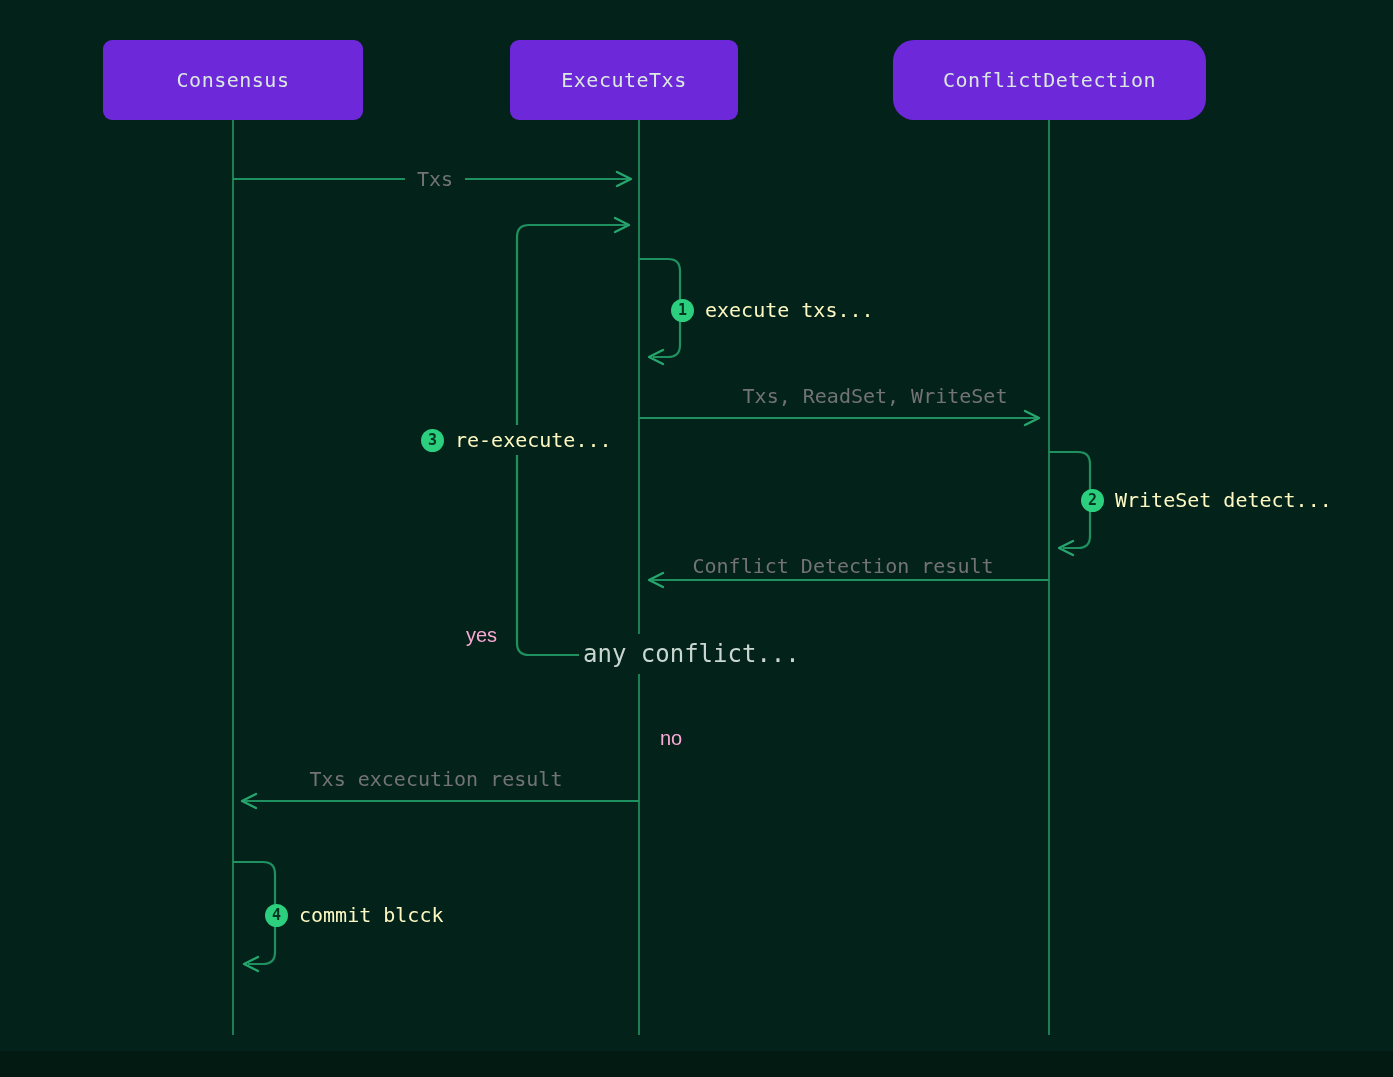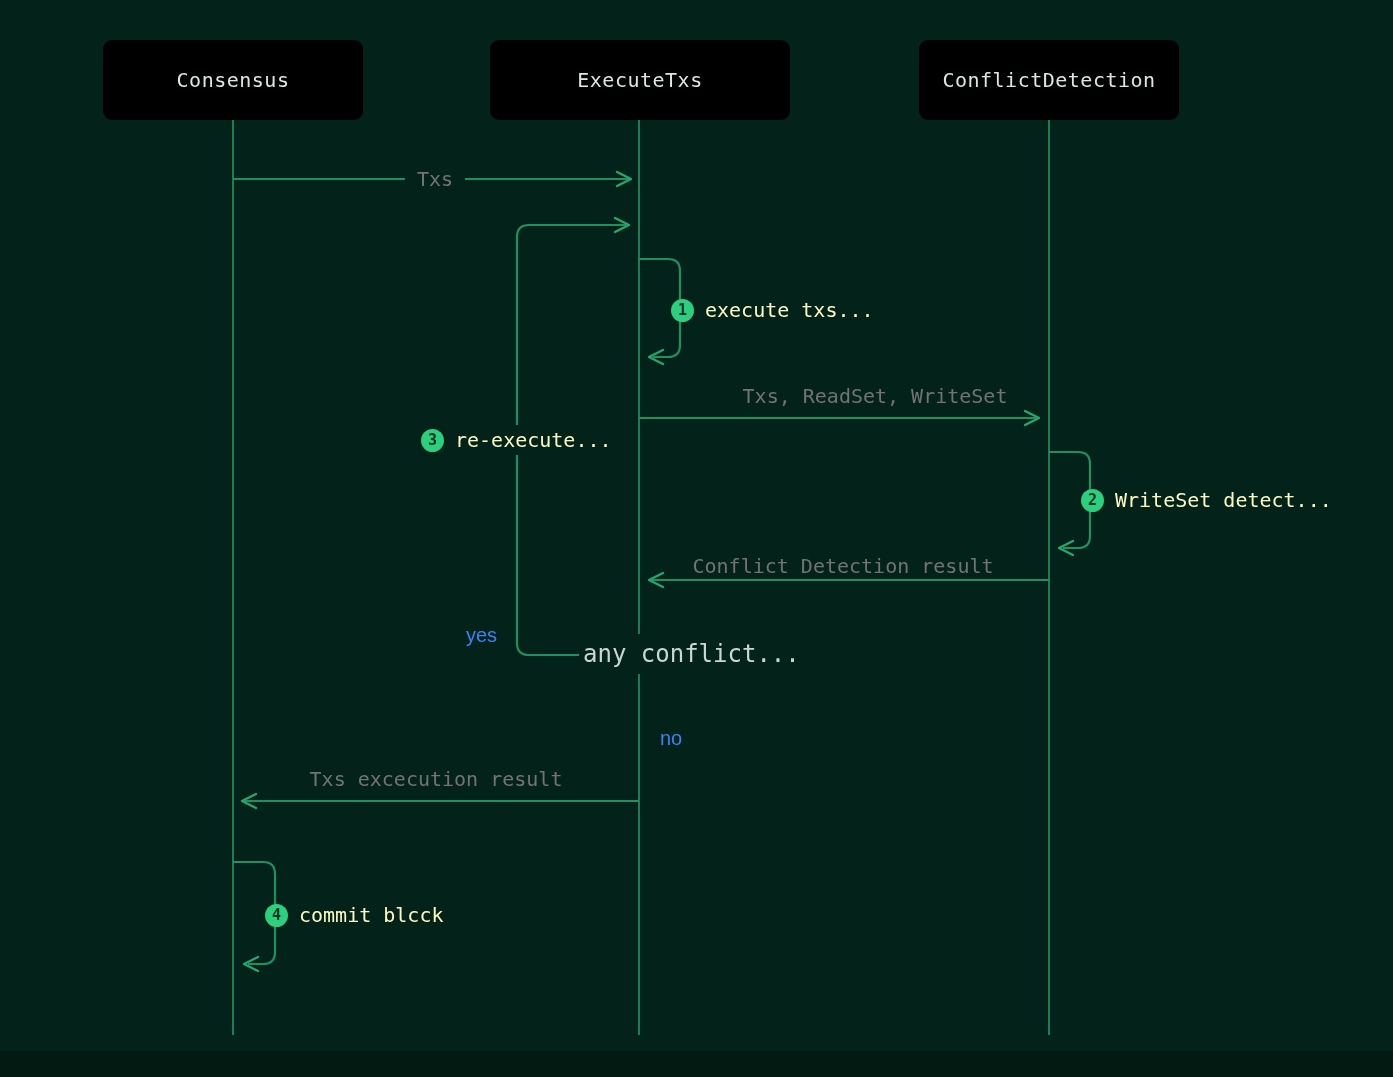--- a/index.html
+++ b/index.html
@@ -21,32 +21,32 @@
     width: 1393px; height: 1077px;
   }
   .lifeline { stroke: #1d7e54; stroke-width: 2; fill: none; }
   .wire { stroke: #1f9161; stroke-width: 2.2; fill: none; }
   .head { stroke: #26a76e; stroke-width: 2.4; fill: none; stroke-linecap: round; stroke-linejoin: round; }
 
   .actor {
     position: absolute;
     top: 40px;
     height: 80px;
-    background: #000000;
+    background: #6d28d9;
     border-radius: 9px;
     display: flex;
     align-items: center;
     justify-content: center;
     color: #dbe8e1;
     font-size: 20px;
     letter-spacing: 0.5px;
   }
   .actor.a0 { left: 103px; width: 260px; }
-  .actor.a1 { left: 490px; width: 300px; }
-  .actor.a2 { left: 919px; width: 260px; }
+  .actor.a1 { left: 510px; width: 228px; }
+  .actor.a2 { left: 893px; width: 313px; border-radius: 21px; }
 
   .msg-label {
     position: absolute;
     transform: translate(-50%, -50%);
     color: #737373;
     font-size: 20px;
     white-space: nowrap;
   }
   .msg-label.on-line {
     background: #03231a;
@@ -71,21 +71,21 @@
     display: flex;
     align-items: center;
     justify-content: center;
     flex: 0 0 auto;
   }
   .step-text { color: #fef9c3; font-size: 20px; text-align: center; }
 
   .branch {
     position: absolute;
     transform: translate(0, -50%);
-    color: #3b82f6;
+    color: #f9a8d4;
     font-size: 20px;
     font-family: "Liberation Sans", sans-serif;
     white-space: nowrap;
   }
   .decision {
     position: absolute;
     transform: translate(0, -50%);
     background: #03231a;
     padding: 6px 4px;
     color: #c9d7d0;

